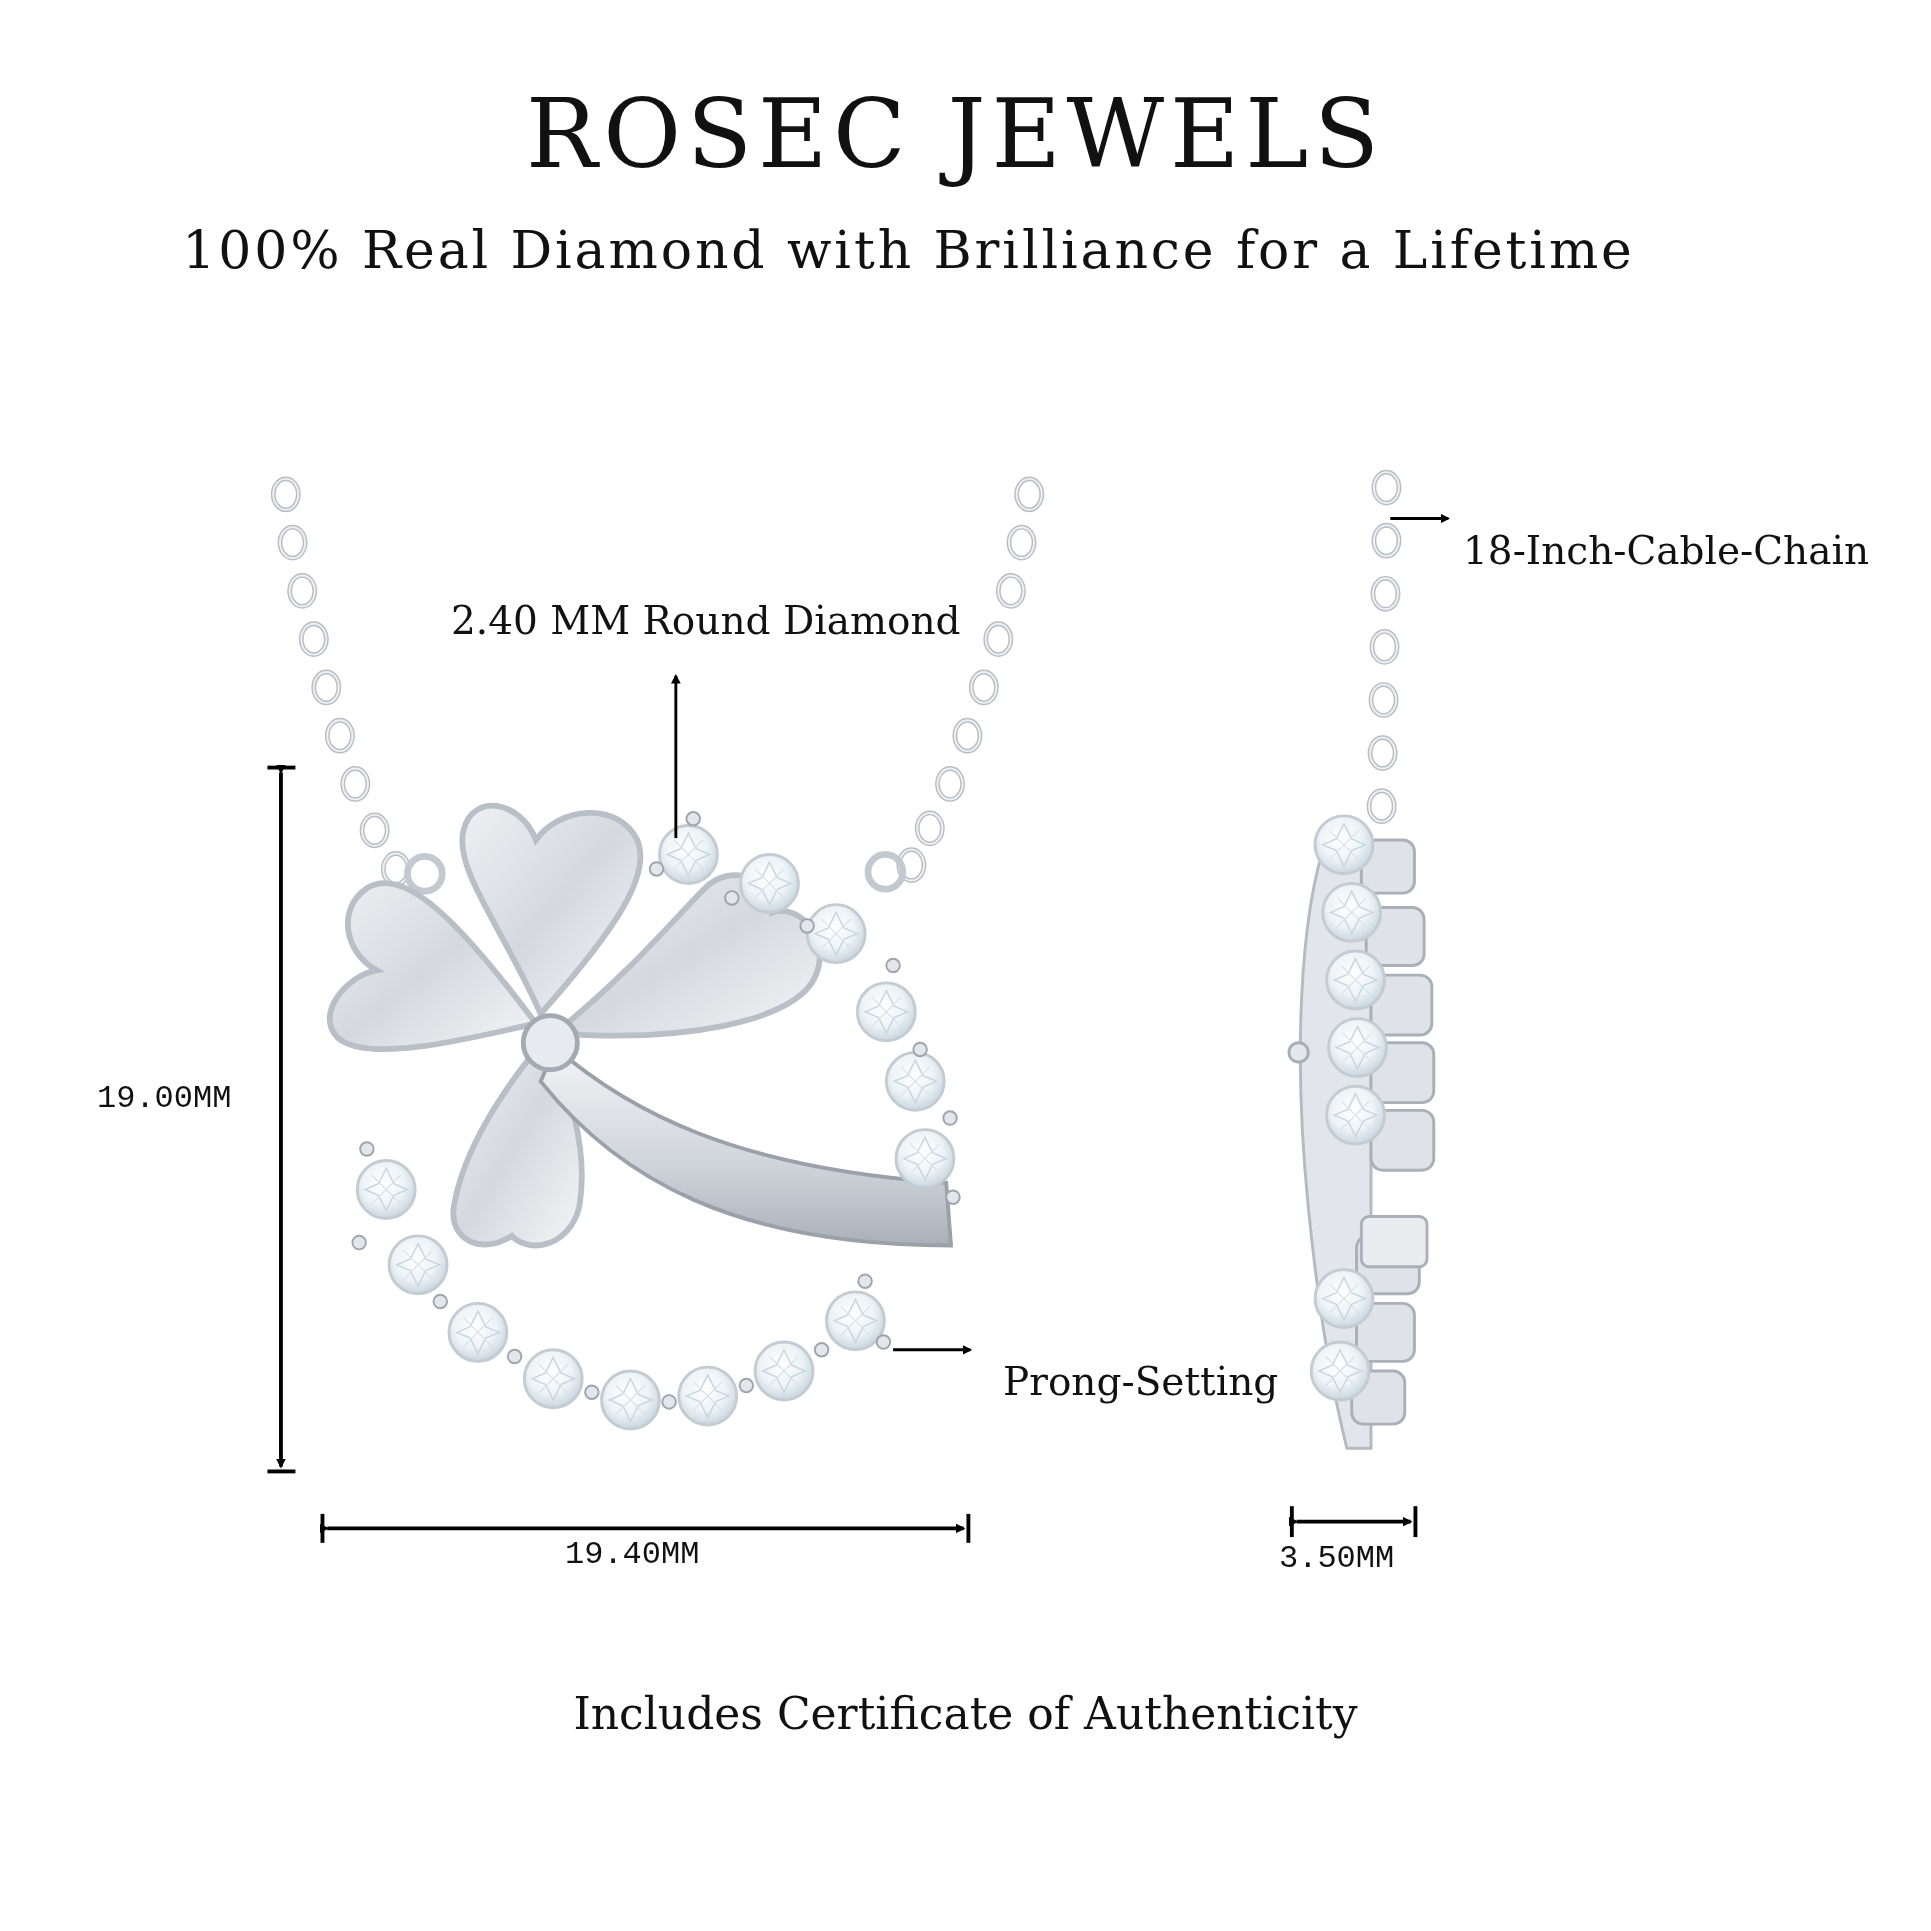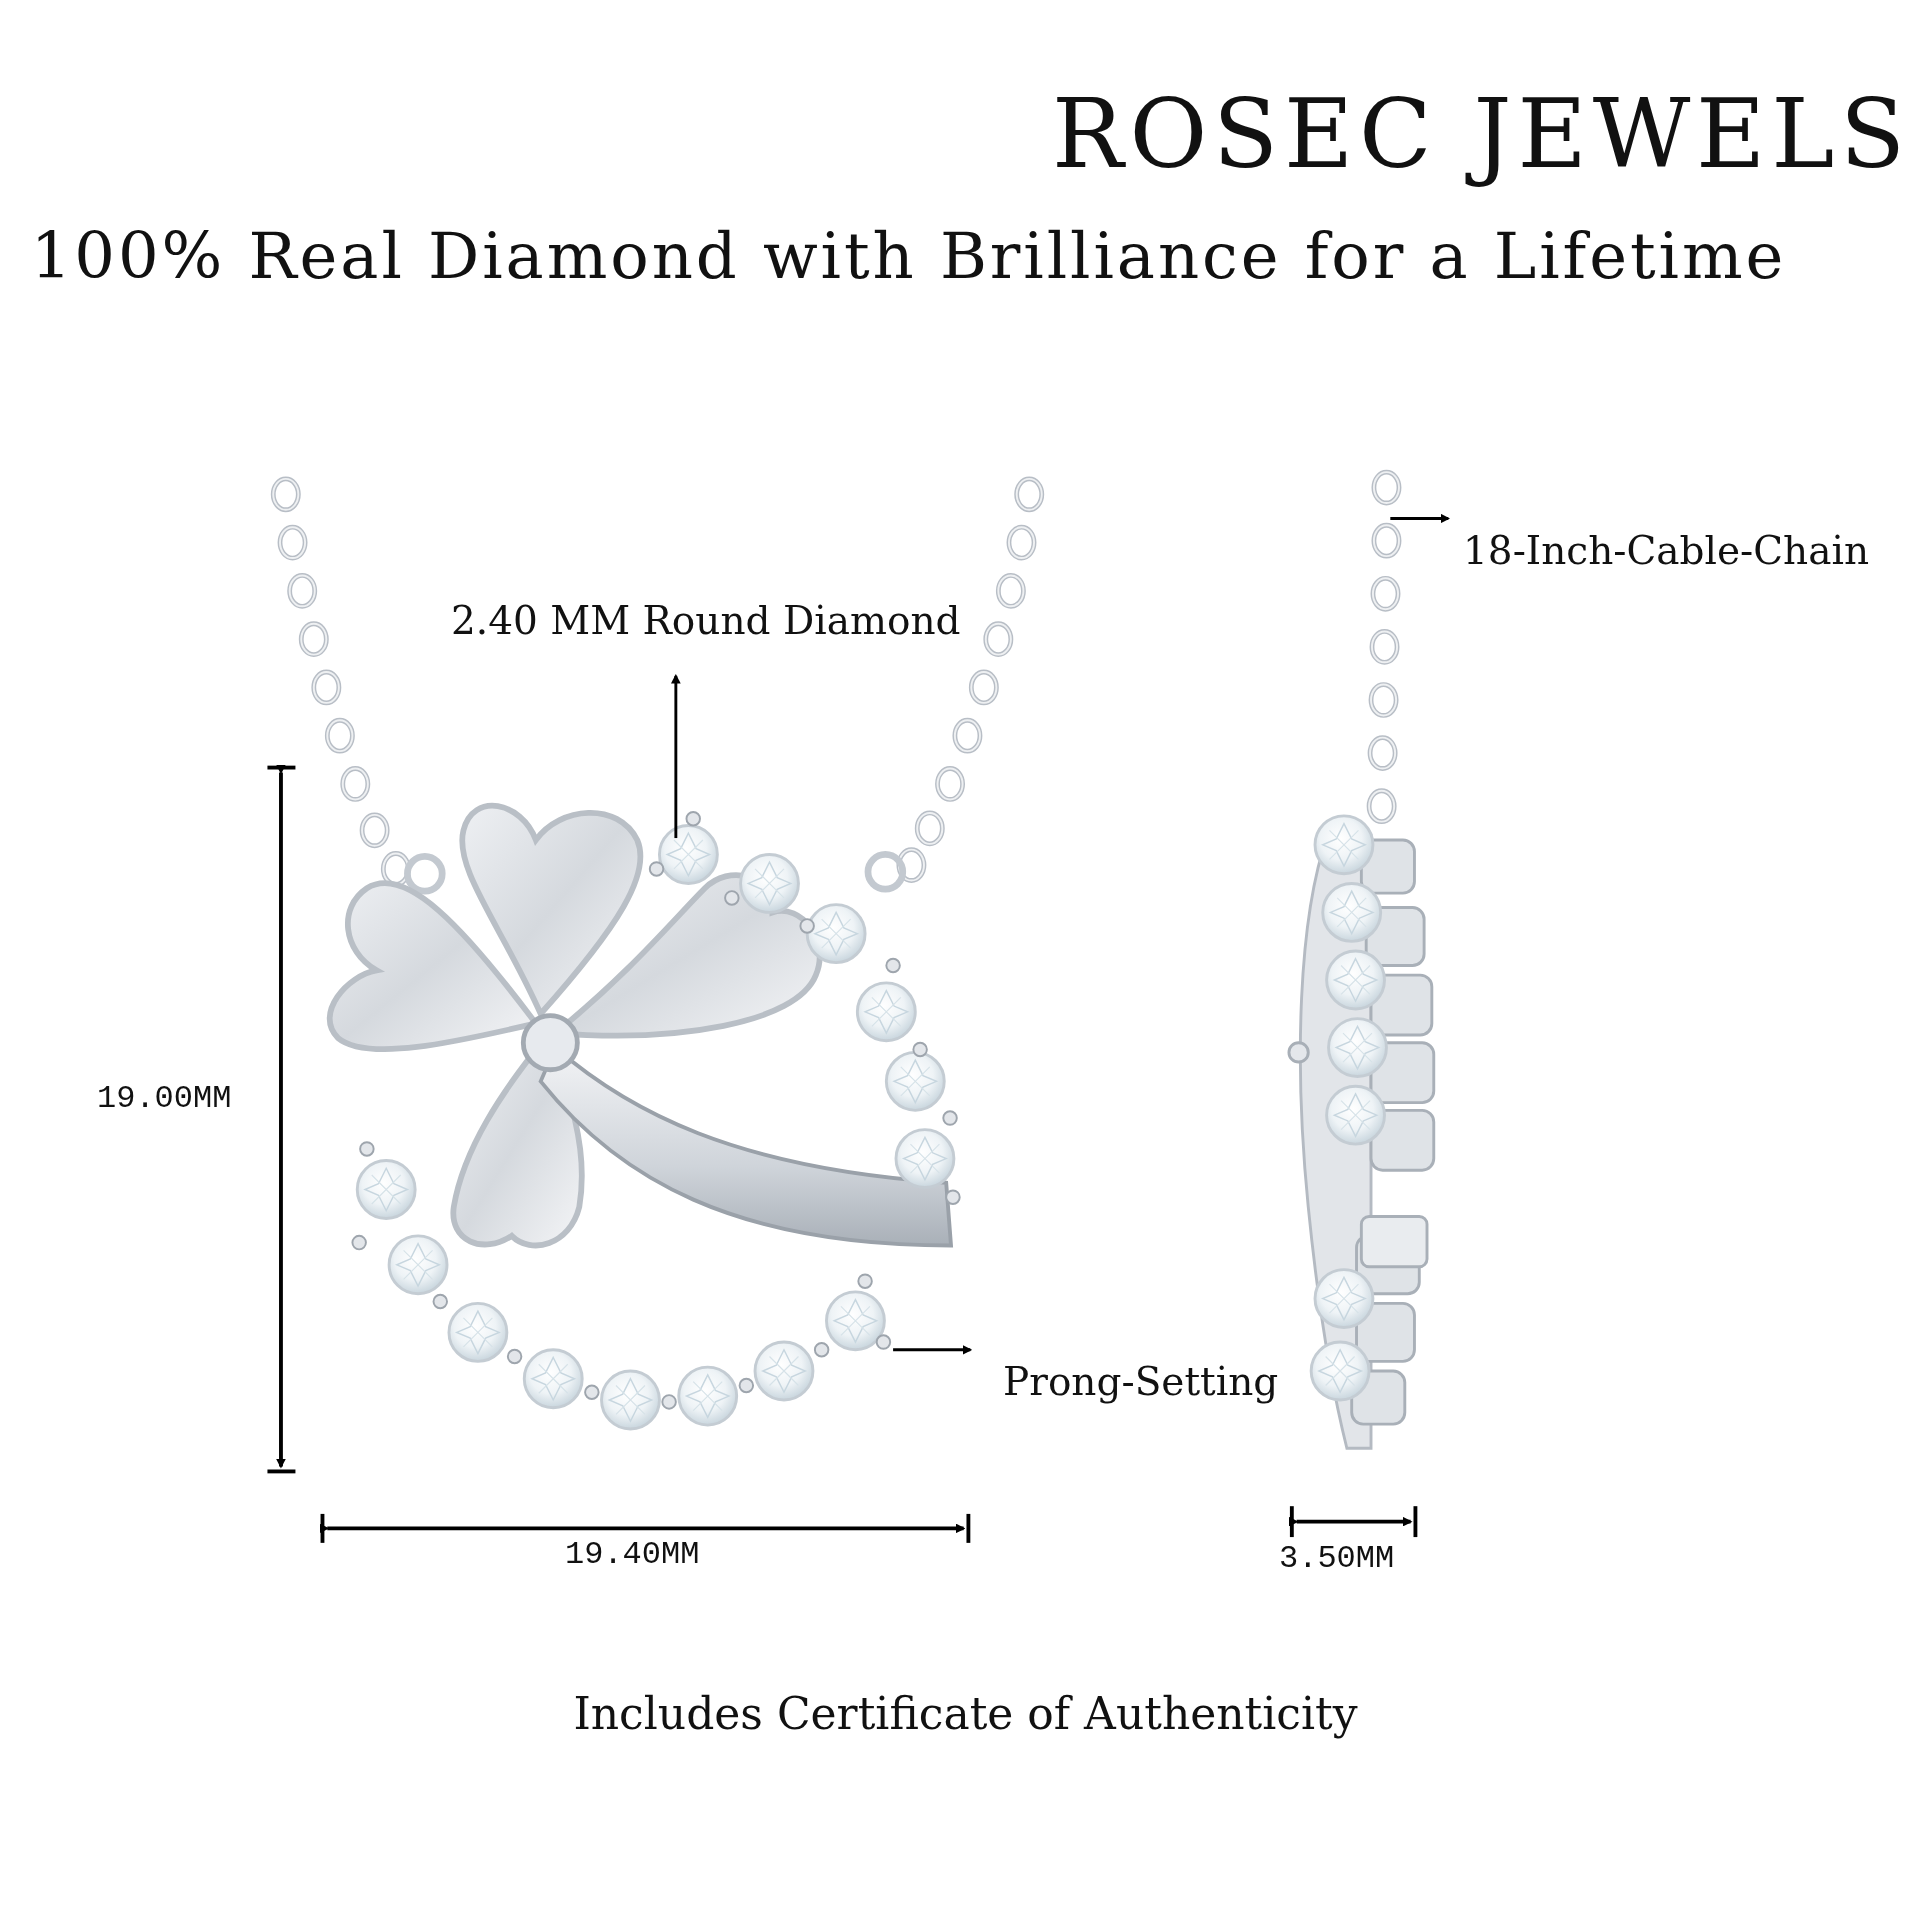--- a/index.html
+++ b/index.html
@@ -1,21 +1,21 @@
 <!DOCTYPE html>
 <html><head>
 <meta charset="utf-8">
 <style>
   html, body { margin:0; padding:0; background:#ffffff; }
   body { width:1931px; height:1931px; position:relative; overflow:hidden;
          font-family:"DejaVu Serif", "Liberation Serif", serif; color:#111; }
   .abs { position:absolute; }
-  .title { left:0; width:1911px; top:87px; text-align:right; font-size:95px;
+  .title { left:0; width:1911px; top:87px; text-align:center; font-size:95px;
            letter-spacing:5.8px; line-height:1; font-family:"DejaVu Serif", serif; }
-  .subtitle { left:0; width:1817px; top:224px; text-align:center; font-size:64px;
+  .subtitle { left:0; width:1817px; top:224px; text-align:center; font-size:52px;
               letter-spacing:2.9px; line-height:1; font-family:"DejaVu Serif", serif; }
   .label { font-size:39px; line-height:1.25; white-space:nowrap; font-family:"DejaVu Serif", serif;margin-top:32px; }
   .dimlabel { font-size:32px; line-height:1; white-space:nowrap; font-family:Liberation Mono, monospace; }
   .footer { left:0; width:1931px; top:1688px; text-align:center; font-size:44px;
             font-family:"DejaVu Serif", serif; }
   svg { position:absolute; left:0; top:0; }
 </style>
 </head>
 <body>
 

